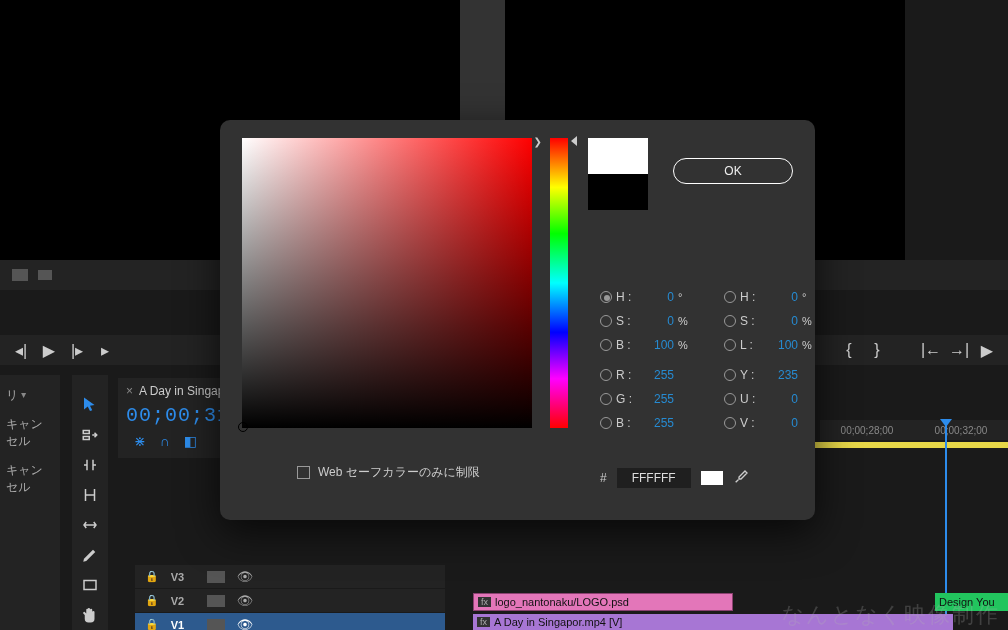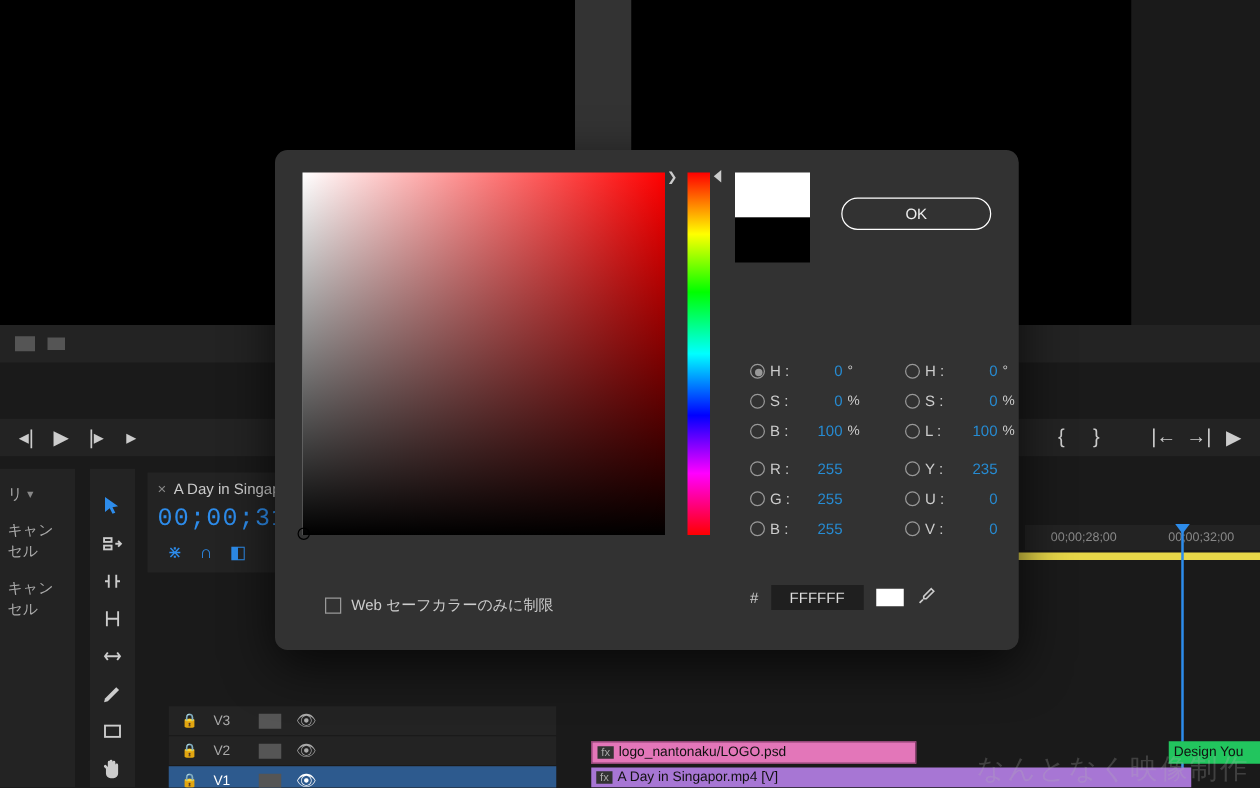--- a/index.html
+++ b/index.html
@@ -33,21 +33,21 @@
 
 .ruler { position: absolute; top: 420px; left: 820px; width: 188px; height: 20px; background: #232323; color: #888; font-size: 10px; display:flex; align-items:center; justify-content: space-around; }
 .playhead { position: absolute; top: 425px; left: 945px; width: 2px; height: 200px; background: #2d8ceb; }
 .playhead::before { content:""; position:absolute; top:-6px; left:-5px; width:12px; height:8px; background:#2d8ceb; clip-path: polygon(0 0, 100% 0, 50% 100%); }
 
 .yellowbar { position: absolute; top: 442px; left: 470px; width: 538px; height: 6px; background: #e6d648; }
 
 .tracklabels { position: absolute; top: 565px; left: 135px; width: 310px; background: #232323; font-size: 11px; }
 .trow { display:flex; align-items:center; gap: 12px; padding: 4px 10px; height: 24px; border-bottom: 1px solid #1a1a1a; color:#aaa; }
 .trow .lock { color:#888; }
-.trow .vn { width: 24px; }
+.trow .vn { width: 24px; font-weight: bold; }
 .trow .ico { width: 18px; height: 12px; background:#555; }
 .trow .eye { font-size: 13px; }
 .trow.sel { background: #2d5a8e; }
 .trow.sel .vn, .trow.sel .eye { color:#fff; }
 
 .clip-pink { position:absolute; top: 593px; left: 473px; height: 18px; width: 260px; background: #e376b9; font-size: 11px; color:#111; padding: 1px 4px; display:flex; align-items:center; overflow:hidden; border:1px solid #8a4170; }
 .clip-pink .fx { background:#333; color:#aaa; padding:0 3px; margin-right:4px; font-size:9px;}
 .clip-purple { position:absolute; top: 614px; left: 473px; height: 16px; width: 480px; background: #a776d4; font-size: 11px; color:#111; padding: 0 4px; display:flex; align-items:center; overflow:hidden; }
 .clip-purple .fx { background:#333; color:#aaa; padding:0 3px; margin-right:4px; font-size:9px;}
 .clip-blue { position:absolute; top: 593px; left: 935px; height: 18px; width: 73px; background: #22c55e; font-size: 11px; color:#111; padding: 1px 4px; display:flex; align-items:center; overflow:hidden; }
@@ -330,17 +330,17 @@
 
   <div class="hexrow">
     <span class="hash">#</span>
     <input value="FFFFFF" style="">
     <span class="sw"></span>
     <span class="drop"><svg width="16" height="16" viewBox="0 0 24 24" fill="none" stroke="currentColor" stroke-width="2">
           <path d="M18 3l3 3-9 9H9v-3l9-9zM8 16l-4 4"></path>
         </svg></span>
   </div>
 
-  <div class="webchk" style="top:356px;">
+  <div class="webchk" style="top:344px;margin-left:37px;">
     <span class="cb"></span>
     <span>Web セーフカラーのみに制限</span>
   </div>
 </div>
 
 </body></html>

